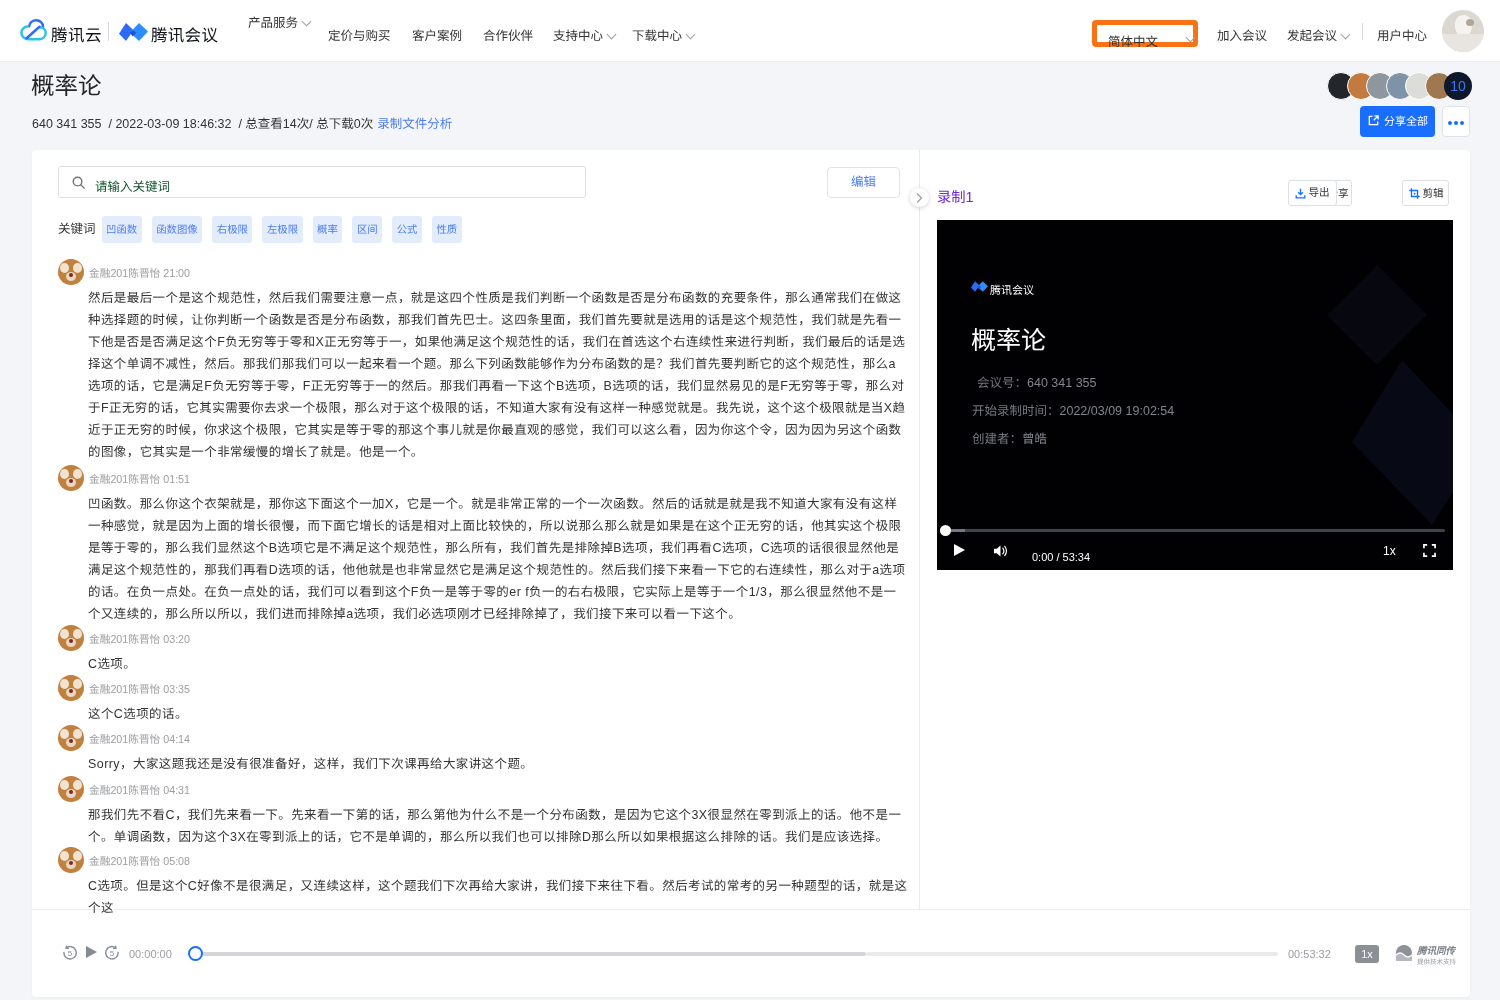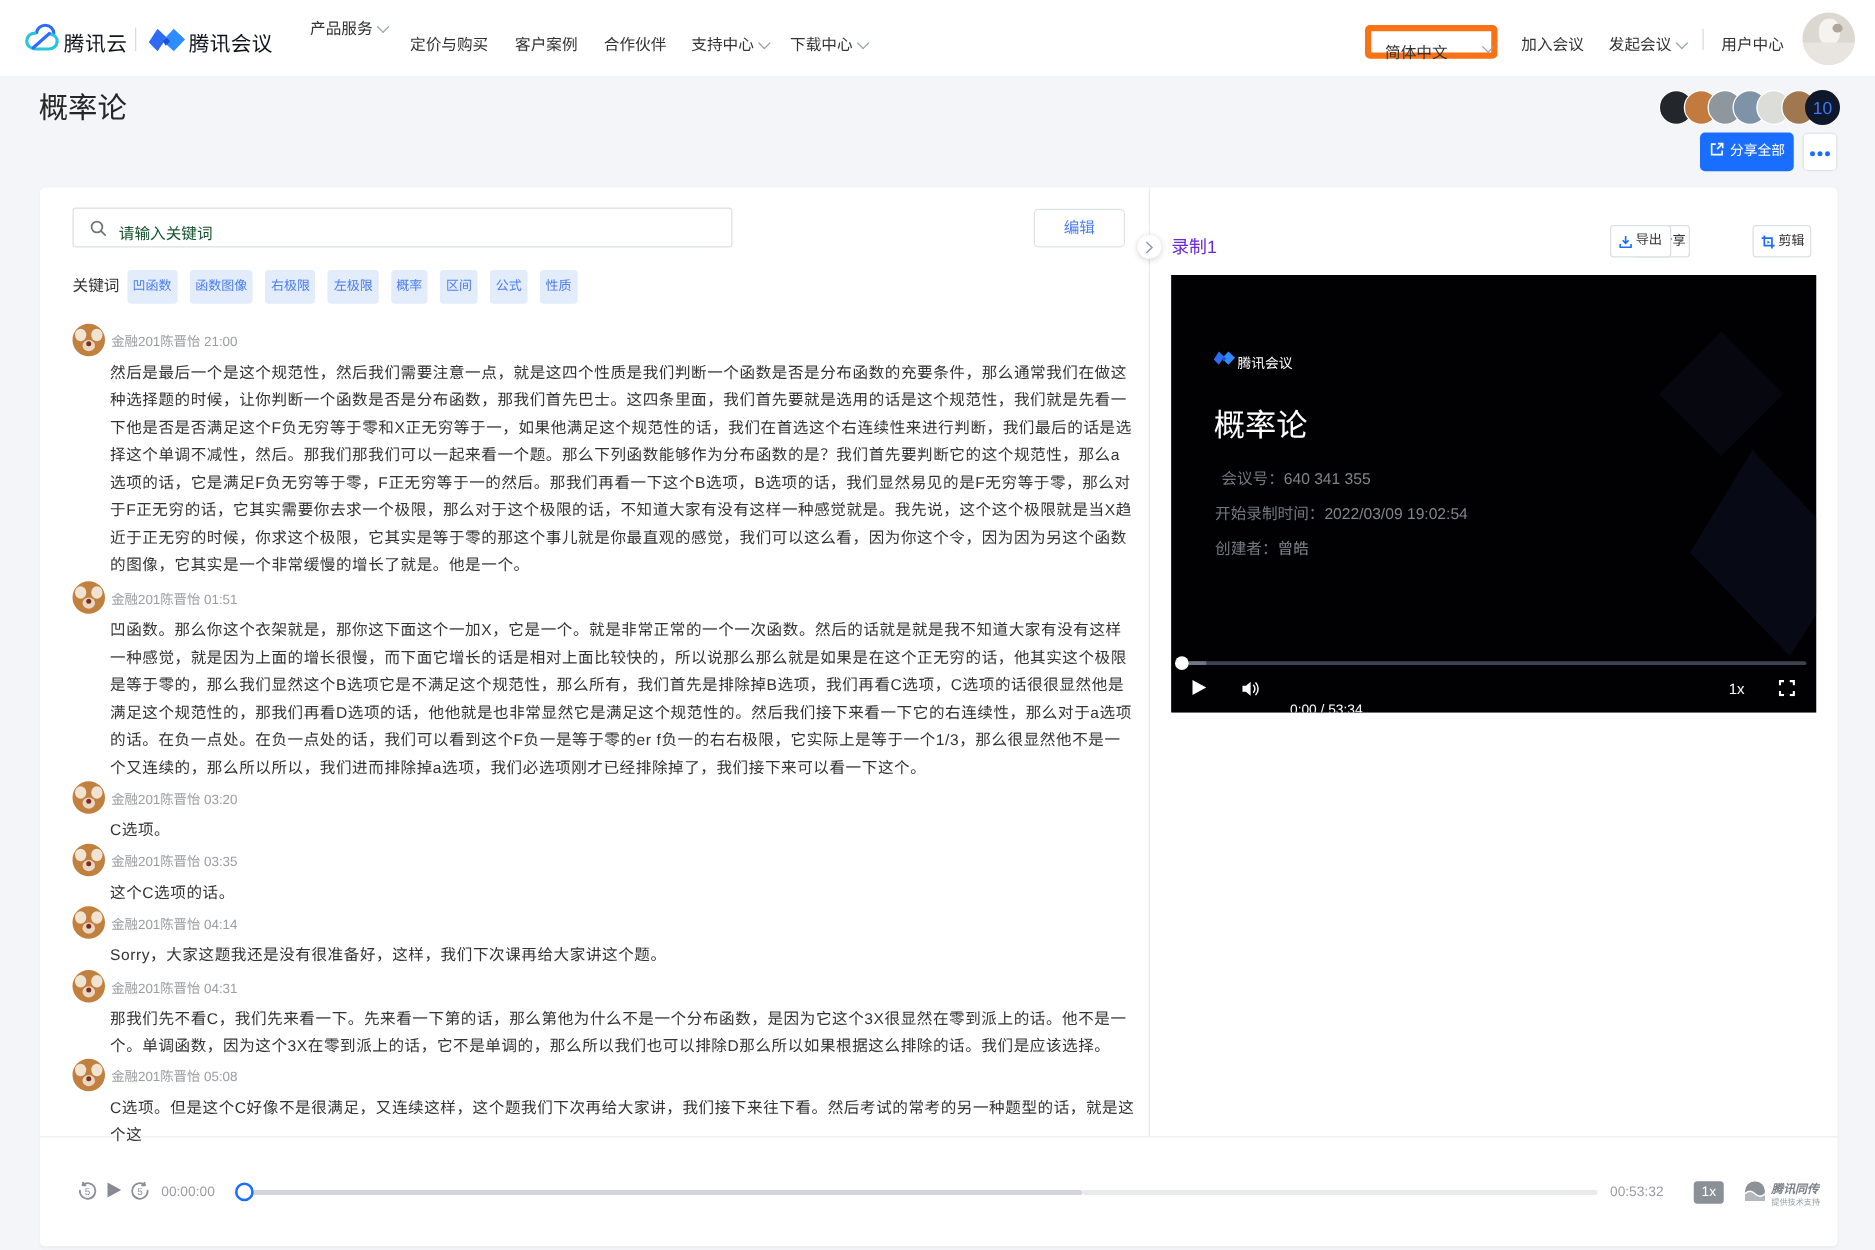--- a/index.html
+++ b/index.html
@@ -76,20 +76,21 @@
     <div class="abs" style="left:1362px;top:23px;width:1px;height:17px;background:#d8dbe0;"></div>
     <div class="abs navtext" style="left:1377px;top:25px;">用户中心</div>
     <div class="abs" style="left:1442px;top:10px;width:42px;height:42px;border-radius:50%;background:#dbd7d1;overflow:hidden;">
       <div class="abs" style="left:13px;top:5px;width:17px;height:21px;background:#f5f3ef;border-radius:45%;"></div>
       <div class="abs" style="left:0;top:24px;width:42px;height:18px;background:#e8e5e0;"></div>
       <div class="abs" style="left:24px;top:9px;width:8px;height:7px;background:#b0a79a;border-radius:50%;"></div>
     </div>
   </div>
 
   <div id="title">概率论</div>
+  <div id="meta">640 341 355&nbsp;&nbsp;/ 2022-03-09 18:46:32&nbsp;&nbsp;/ 总查看14次/ 总下载0次<span style="color:#4d7df2;margin-left:4px;">录制文件分析</span></div>
 
   <div id="avgroup">
       <div class="abs" style="left:1327px;top:72px;width:28px;height:28px;border-radius:50%;background:#23262b;border:1px solid #fff;z-index:1"></div>
       <div class="abs" style="left:1346.5px;top:72px;width:28px;height:28px;border-radius:50%;background:#c27a3e;border:1px solid #fff;z-index:2"></div>
       <div class="abs" style="left:1366px;top:72px;width:28px;height:28px;border-radius:50%;background:#8e979e;border:1px solid #fff;z-index:3"></div>
       <div class="abs" style="left:1385.5px;top:72px;width:28px;height:28px;border-radius:50%;background:#7f93a8;border:1px solid #fff;z-index:4"></div>
       <div class="abs" style="left:1405px;top:72px;width:28px;height:28px;border-radius:50%;background:#dcdcd8;border:1px solid #fff;z-index:5"></div>
       <div class="abs" style="left:1424.5px;top:72px;width:28px;height:28px;border-radius:50%;background:#a0784f;border:1px solid #fff;z-index:6"></div>
       <div class="abs" style="left:1444px;top:72px;width:28px;height:28px;border-radius:50%;background:#0f172a;color:#3d77f0;font-size:14px;text-align:center;line-height:28px;z-index:7">10</div>
     </div>
@@ -238,21 +239,21 @@
     <div class="abs" style="left:35px;top:180px;font-size:12.5px;color:#73777f;">开始录制时间：<span style="color:#81858d">2022/03/09 19:02:54</span></div>
     <div class="abs" style="left:35px;top:208px;font-size:12.5px;color:#73777f;">创建者：<span style="color:#81858d">曾皓</span></div>
     <div class="abs" style="left:8px;top:309px;width:500px;height:3px;background:#3d4350;border-radius:2px;"></div>
     <div class="abs" style="left:14px;top:309px;width:14px;height:3px;background:#707885;"></div>
     <div class="abs" style="left:3px;top:305px;width:11px;height:11px;border-radius:50%;background:#fff;"></div>
     <div class="abs" style="left:17px;top:324px;width:0;height:0;border-left:11px solid #fff;border-top:6.5px solid transparent;border-bottom:6.5px solid transparent;"></div>
     <svg class="abs" style="left:56px;top:324px" width="15" height="14" viewBox="0 0 16 15">
         <path d="M1 5 H4 L8 1.5 V13.5 L4 10 H1 Z" fill="#fff"></path>
         <path d="M10.5 4.5 C12 6 12 9 10.5 10.5 M12.5 2.5 C15 5 15 10 12.5 12.5" fill="none" stroke="#fff" stroke-width="1.3" stroke-linecap="round"></path>
       </svg>
-    <div class="abs" style="left:95px;top:342px;font-size:11px;color:#fff;">0:00 / 53:34</div>
+    <div class="abs" style="left:95px;top:331px;font-size:11px;color:#fff;">0:00 / 53:34</div>
     <div class="abs" style="left:446px;top:324px;font-size:12px;color:#fff;">1x</div>
     <svg class="abs" style="left:486px;top:324px" width="13" height="13" viewBox="0 0 14 14">
         <path d="M1 4.5 V1 H4.5 M9.5 1 H13 V4.5 M13 9.5 V13 H9.5 M4.5 13 H1 V9.5" fill="none" stroke="#fff" stroke-width="1.8"></path>
       </svg>
   </div>
 
   <div id="playbar">
     <svg class="abs" style="left:30px;top:35px" width="16" height="16" viewBox="0 0 17 17">
       <path d="M4.4 3.2 A6.6 6.6 0 1 1 2.0 8.0" fill="none" stroke="#8a8f96" stroke-width="1.5" stroke-linecap="round"></path>
       <path d="M4.8 0.6 L4.4 3.6 L7.4 3.4" fill="none" stroke="#8a8f96" stroke-width="1.5" stroke-linejoin="round"></path>

